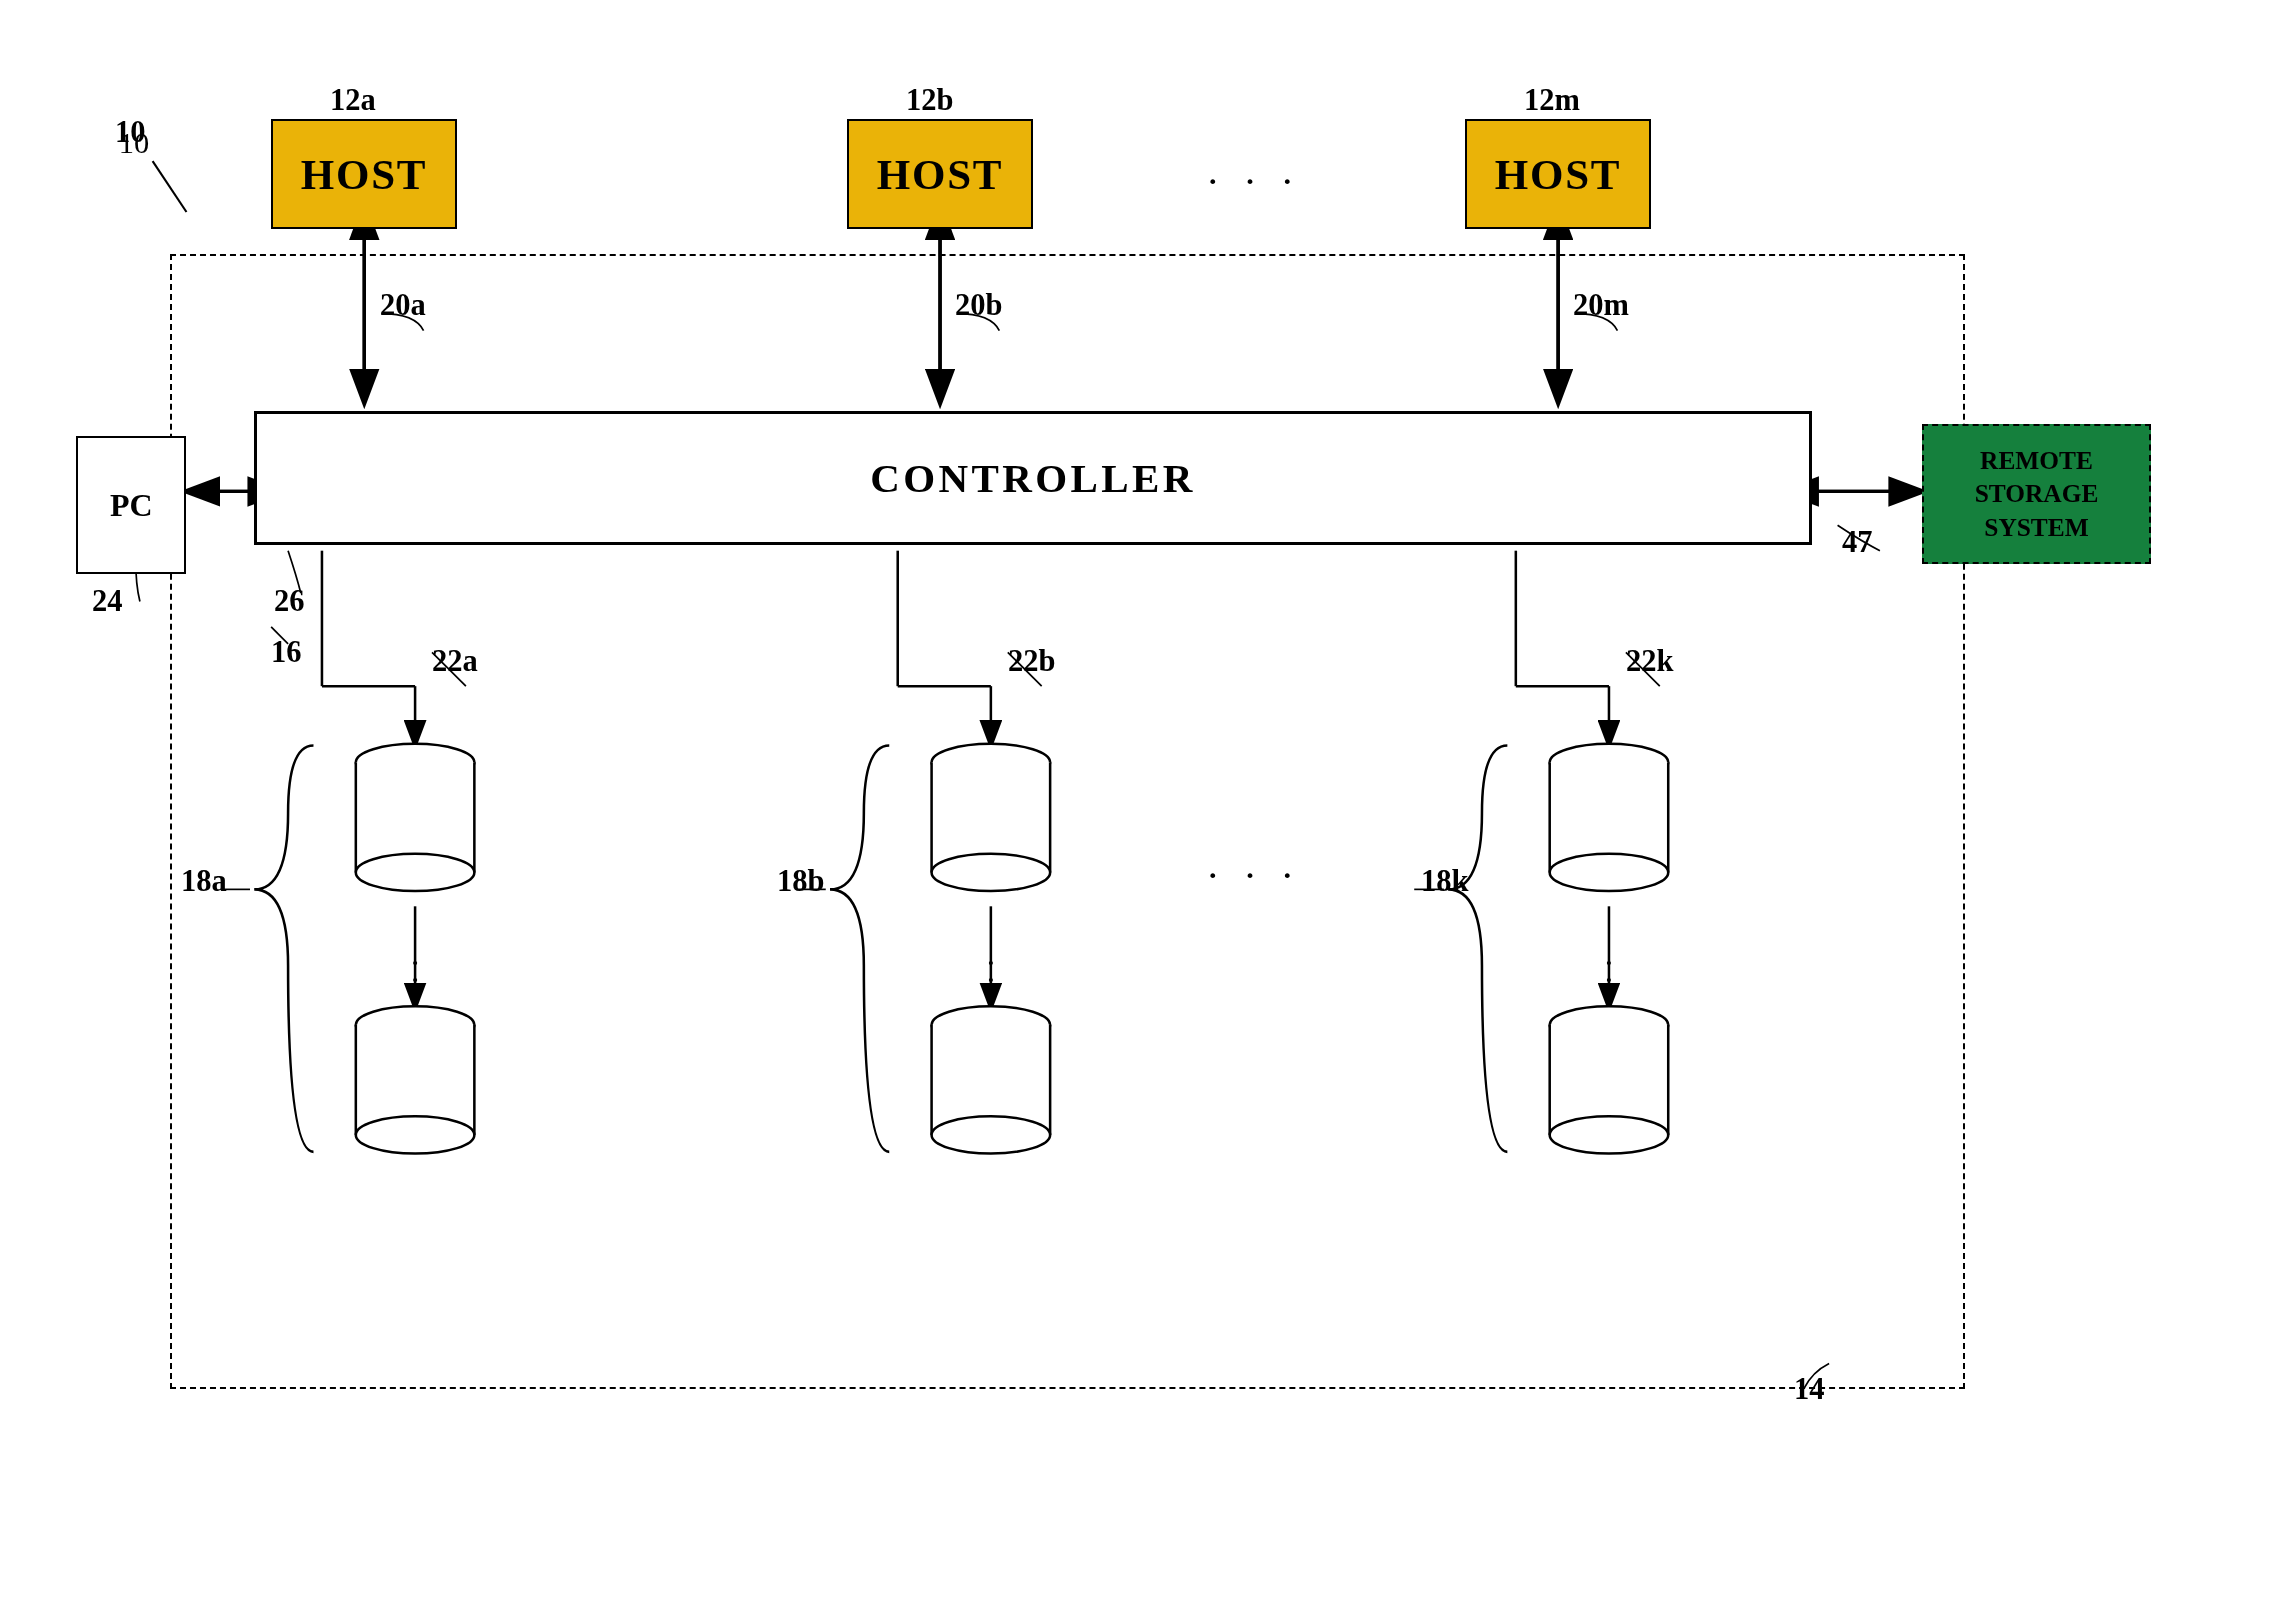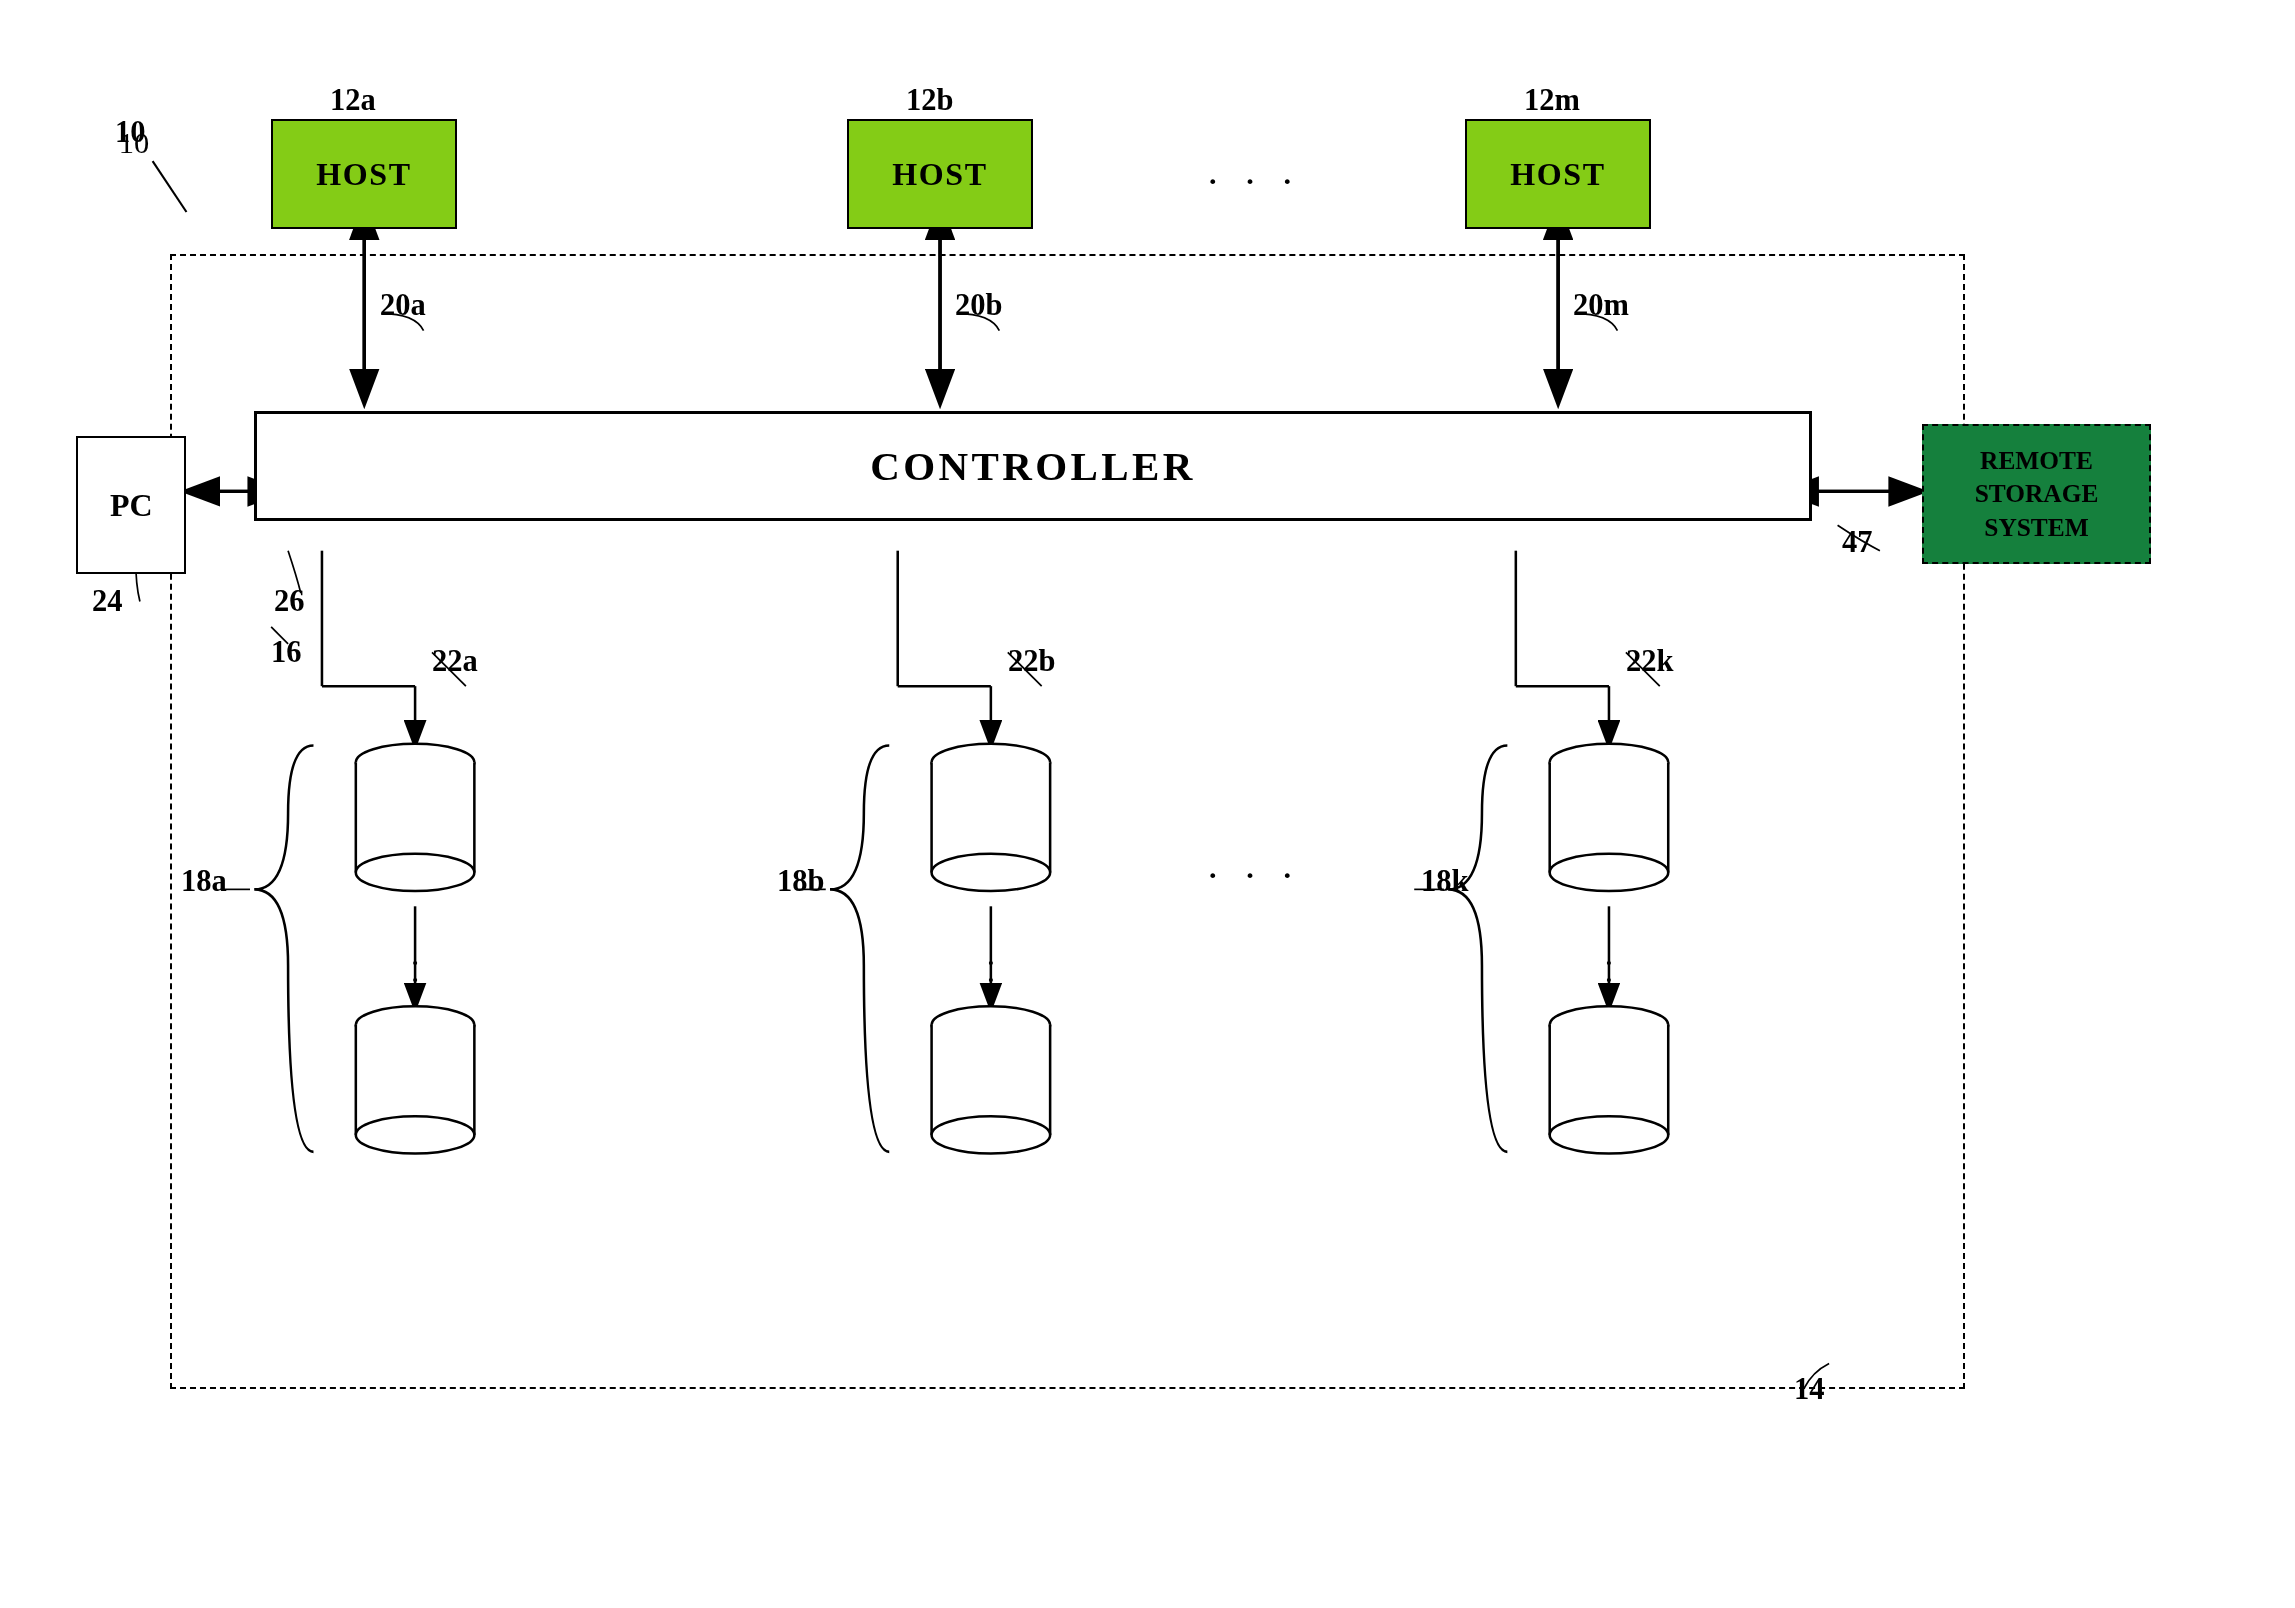--- a/index.html
+++ b/index.html
@@ -25,25 +25,25 @@
       position: absolute;
       font-size: 30.5px;
       font-weight: bold;
       color: #000;
     }
 
     
     .host-box {
       position: absolute;
       border: 2.5px solid #000;
-      background: #84cc16;
+      background: #eab308;
       display: flex;
       align-items: center;
       justify-content: center;
-      font-size: 32px;
+      font-size: 43px;
       font-weight: bold;
       letter-spacing: 1.7px;
     }
 
     
     .controller-box {
       position: absolute;
       border: 3.4px solid #000;
       background: #fff;
       display: flex;
@@ -266,21 +266,21 @@
   </div>
 
   <div class="host-box" style="left:796px; top:68px; width:186px; height:110px;">
     <span>HOST</span>
   </div>
 
   <div class="host-box" style="left:1414px; top:68px; width:186px; height:110px;">
     <span>HOST</span>
   </div>
 
-  <div class="controller-box" style="left:203px; top:360px; width:1558px; height:110px;">
+  <div class="controller-box" style="left:203px; top:360px; width:1558px; height:134px;">
     <span>CONTROLLER</span>
   </div>
 
   <div class="pc-box" style="left:25.4px; top:385px; width:110px; height:138px;">
     <span>PC</span>
   </div>
 
   <div class="remote-box" style="left:1871px; top:373px; width:229px; height:140px; font-size:25.4px;">
     <span>REMOTE<br>STORAGE<br>SYSTEM</span>
   </div>

